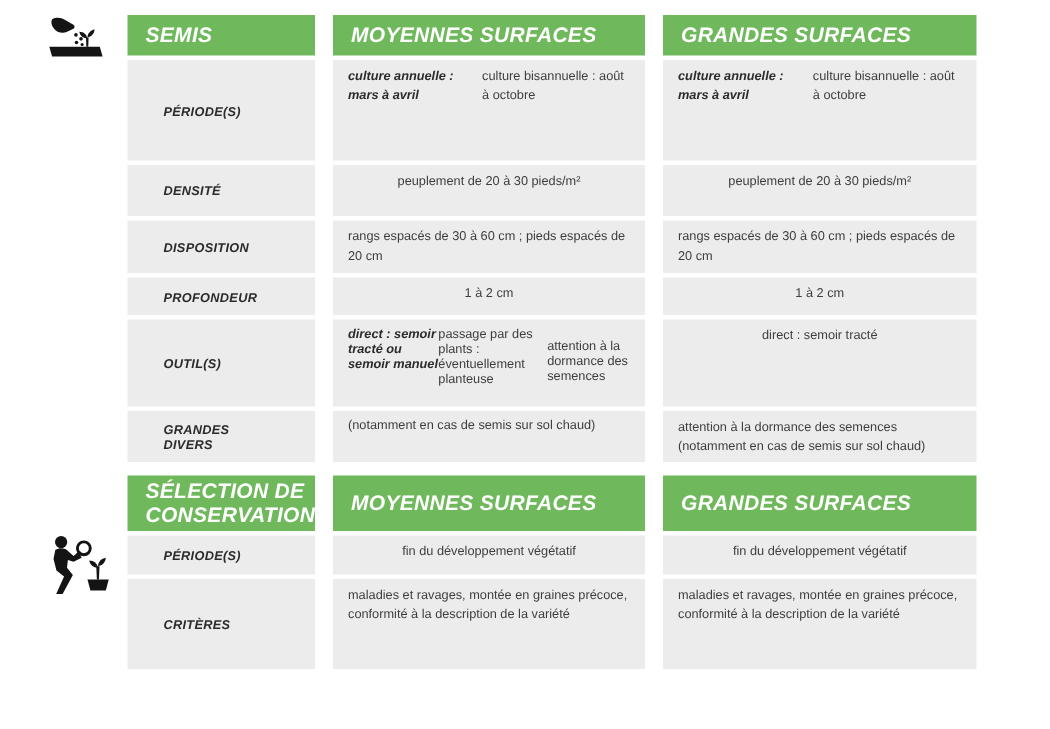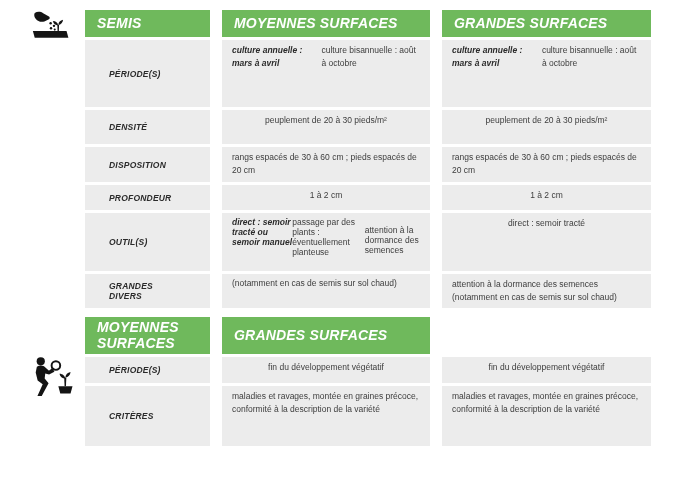--- a/index.html
+++ b/index.html
@@ -135,20 +135,21 @@
 
     <div class="row rh33">
       <div class="label">GRANDES DIVERS</div>
       <div class="v v-top">(notamment en cas de semis sur sol chaud)</div>
       <div class="v">attention à la dormance des semences (notamment en cas de semis sur sol chaud)</div>
     </div>
   </section>
 
   <section class="t2">
     <div class="row rh33">
+      <div class="hcell">SÉLECTION DE CONSERVATION</div>
       <div class="hcell">MOYENNES SURFACES</div>
       <div class="hcell">GRANDES SURFACES</div>
     </div>
 
     <div class="row rh26">
       <div class="label">PÉRIODE(S)</div>
       <div class="v">fin du développement végétatif</div>
       <div class="v">fin du développement végétatif</div>
     </div>
 

